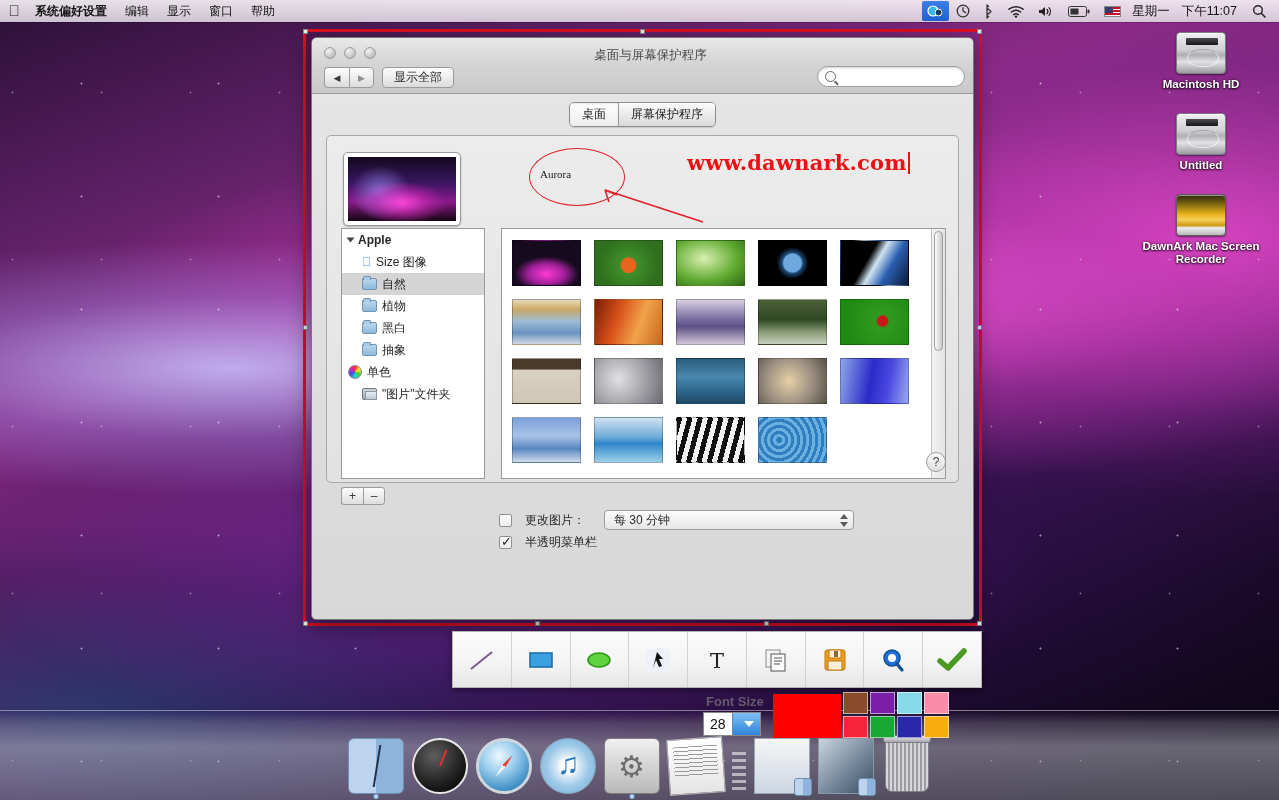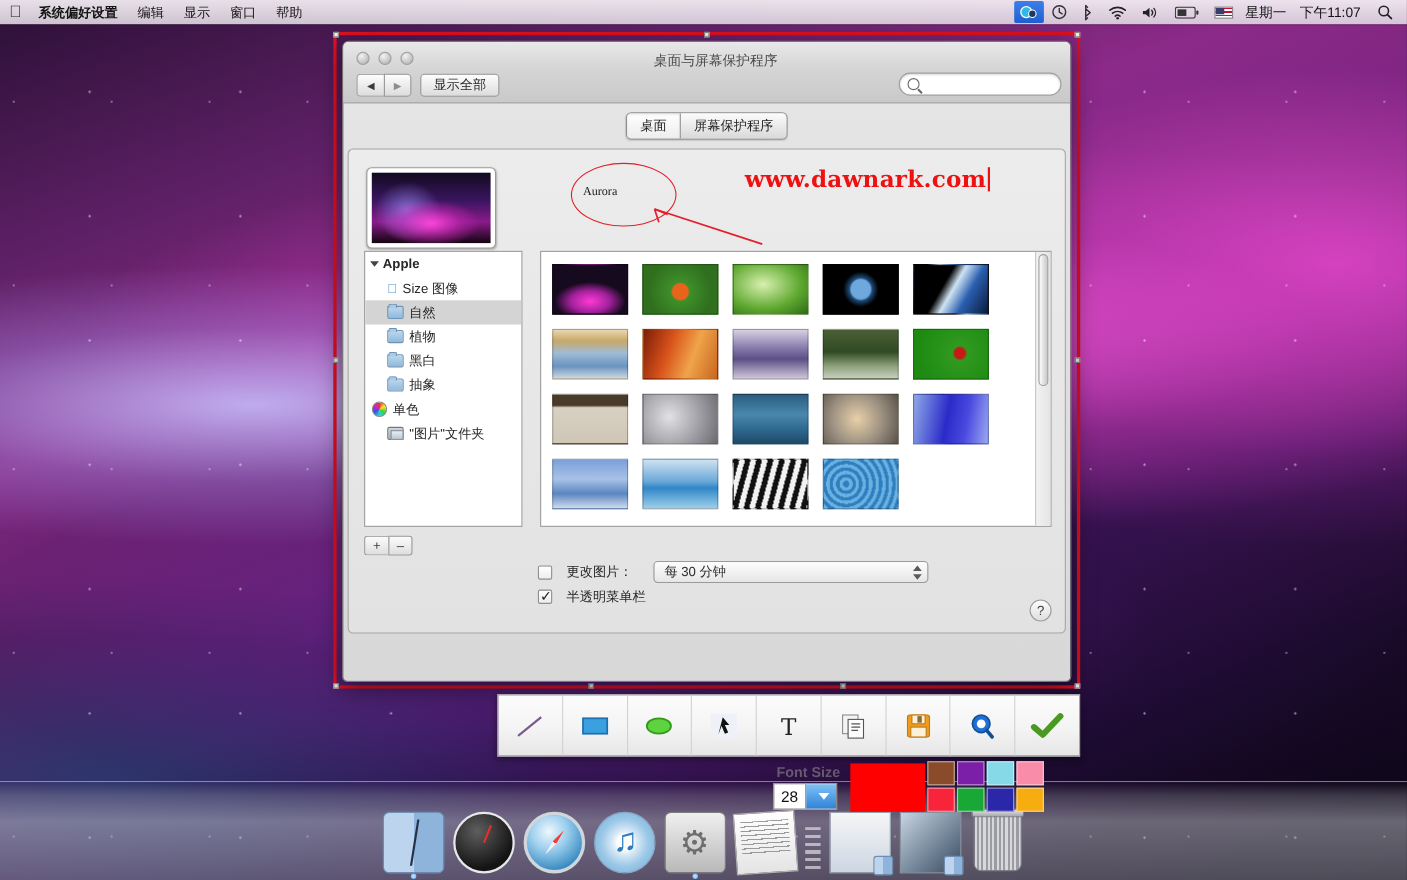--- a/index.html
+++ b/index.html
@@ -160,21 +160,21 @@
   
   .tabs-wrap { text-align:center; padding-top: 8px; }
   .segctl { display:inline-flex; border-radius: 5px; overflow:hidden; border:1px solid #8e8e8e;
             box-shadow: 0 1px 1px rgba(0,0,0,.12); }
   .segctl div { padding: 3px 12px; font-size: 12px; background: linear-gradient(to bottom,#fcfcfc,#d9d9d9); color:#222; cursor:default;}
   .segctl div.active { background: linear-gradient(to bottom,#ffffff,#ededed); box-shadow: inset 0 1px 2px rgba(0,0,0,.10); }
   .segctl div + div { border-left: 1px solid #9a9a9a; }
 
   
   .panel {
-    margin: 8px 4px 10px; height: 441px;
+    margin: 8px 14px 10px; height: 348px;
     background: linear-gradient(to bottom,#ececec,#e2e2e2);
     border: 1px solid #a8a8a8; border-radius: 5px;
     position: relative;
   }
   .preview-row { display:flex; align-items:flex-start; padding: 16px 0 0 16px; height: 86px; }
   .preview-thumb {
     width: 118px; height: 74px; border-radius: 5px;
     border: 1px solid #9a9a9a; background:#fff; padding: 4px;
     box-shadow: 0 1px 2px rgba(0,0,0,.25);
   }
@@ -430,20 +430,34 @@
       <div class="mb-time">下午11:07</div>
       <div class="mb-icon">
         <svg width="14" height="14" viewBox="0 0 14 14">
             <circle cx="6" cy="6" r="4.3" fill="none" stroke="#222" stroke-width="1.4"></circle>
             <path d="M9.3 9.3L13 13" stroke="#222" stroke-width="1.6" stroke-linecap="round"></path>
           </svg>
       </div>
     </div>
   </div>
 
+  <div class="desktop-icons">
+    <div class="desk-icon">
+      <div class="hd-glyph"></div>
+      <div class="label">Macintosh HD</div>
+    </div>
+    <div class="desk-icon">
+      <div class="hd-glyph"></div>
+      <div class="label">Untitled</div>
+    </div>
+    <div class="desk-icon">
+      <div class="ext-glyph"></div>
+      <div class="label">DawnArk Mac Screen Recorder</div>
+    </div>
+  </div>
 
   <div class="syspref">
     <div class="titlebar">
       <div class="traffic">
         <div class="tl"></div>
         <div class="tl"></div>
         <div class="tl"></div>
       </div>
       <div class="win-title">桌面与屏幕保护程序</div>
       <div class="nav-row">

